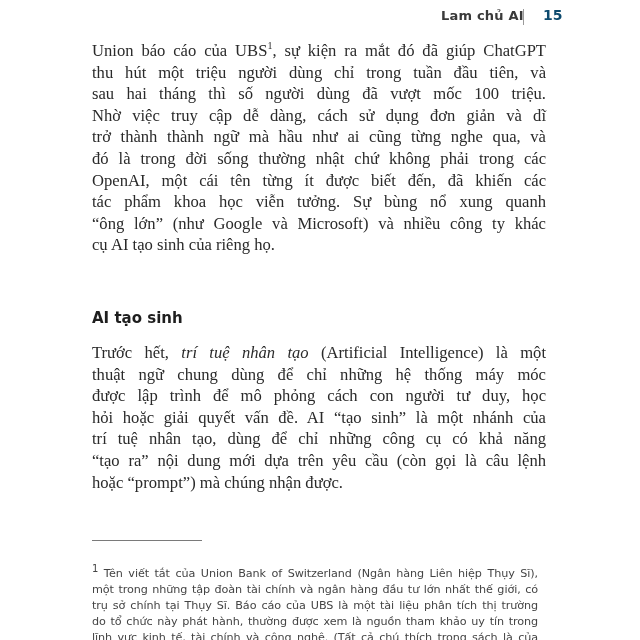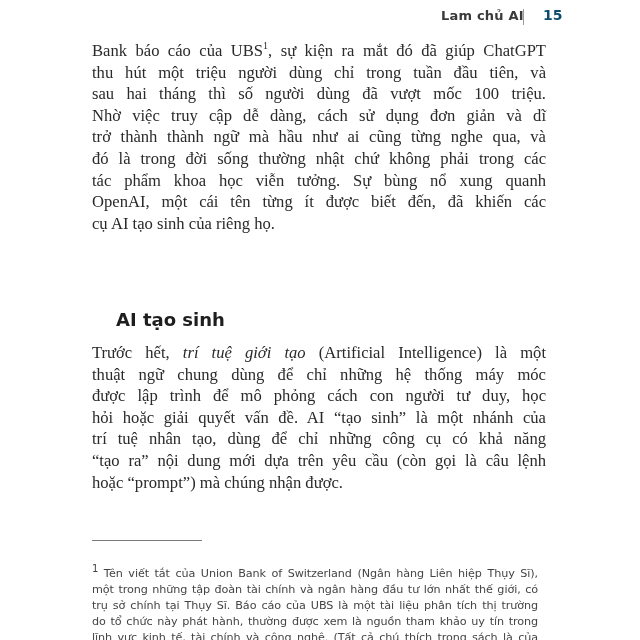--- a/index.html
+++ b/index.html
@@ -6,52 +6,53 @@
   body{width:640px;height:640px;position:relative;overflow:hidden;}
   .header{position:absolute;top:6px;left:16px;width:632px;height:24px;}
   .running-title{position:absolute;left:425px;top:2px;font-family:"DejaVu Sans",sans-serif;font-weight:bold;font-size:13px;color:#3a3a3a;letter-spacing:0.2px;}
   .header-sep{position:absolute;left:507px;top:3px;width:1px;height:16px;background:#9a9a9a;}
   .page-number{position:absolute;left:527px;top:1px;font-family:"DejaVu Sans",sans-serif;font-weight:bold;font-size:14px;color:#0c4a6e;}
   .body-text{position:absolute;left:92px;width:454px;font-family:"Liberation Serif",serif;font-size:16.6px;line-height:21.6px;color:#2a2a2a;text-align:justify;}
   .para1{top:40px;}
   .para2{top:342px;}
   .line{display:block;white-space:nowrap;text-align-last:justify;text-align:justify;}
   .line.last{text-align-last:left;}
-  .section-heading{position:absolute;left:92px;top:309px;font-family:"DejaVu Sans",sans-serif;font-weight:bold;font-size:18px;color:#1e1e1e;margin-left:24px;}
+  .section-heading{position:absolute;left:92px;top:309px;font-family:"DejaVu Sans",sans-serif;font-weight:bold;font-size:15px;color:#1e1e1e;}
   sup{font-size:10px;line-height:0;vertical-align:super;}
   i{font-style:italic;}
   .fn-rule{position:absolute;left:92px;top:540px;width:110px;height:1px;background:#7a7a7a;}
   .footnote{position:absolute;left:92px;top:566px;width:446px;font-family:"DejaVu Sans",sans-serif;font-size:11.2px;line-height:16px;color:#444;}
   .footnote .line{letter-spacing:-0.1px;}
 </style>
 </head>
 <body>
 
 <div class="header">
   <span class="running-title">Lam chủ AI</span>
   <span class="header-sep"></span>
   <span class="page-number">15</span>
 </div>
 
 <div class="body-text para1">
-  <span class="line"><span>Bank báo cáo của UBS</span><sup>1</sup><span>, sự kiện ra mắt đó đã giúp ChatGPT</span></span>
+  <span class="line"><span>Union báo cáo của UBS</span><sup>1</sup><span>, sự kiện ra mắt đó đã giúp ChatGPT</span></span>
   <span class="line">thu hút một triệu người dùng chỉ trong tuần đầu tiên, và</span>
   <span class="line">sau hai tháng thì số người dùng đã vượt mốc 100 triệu.</span>
   <span class="line">Nhờ việc truy cập dễ dàng, cách sử dụng đơn giản và dĩ</span>
   <span class="line">trở thành thành ngữ mà hầu như ai cũng từng nghe qua, và</span>
   <span class="line">đó là trong đời sống thường nhật chứ không phải trong các</span>
+  <span class="line">OpenAI, một cái tên từng ít được biết đến, đã khiến các</span>
   <span class="line">tác phẩm khoa học viễn tưởng. Sự bùng nổ xung quanh</span>
-  <span class="line">OpenAI, một cái tên từng ít được biết đến, đã khiến các</span>
+  <span class="line">“ông lớn” (như Google và Microsoft) và nhiều công ty khác</span>
   <span class="line last">cụ AI tạo sinh của riêng họ.</span>
 </div>
 
 <div class="section-heading">AI tạo sinh</div>
 
 <div class="body-text para2">
-  <span class="line"><span>Trước hết, </span><i>trí tuệ giới tạo</i><span> (Artificial Intelligence) là một</span></span>
+  <span class="line"><span>Trước hết, </span><i>trí tuệ nhân tạo</i><span> (Artificial Intelligence) là một</span></span>
   <span class="line">thuật ngữ chung dùng để chỉ những hệ thống máy móc</span>
   <span class="line">được lập trình để mô phỏng cách con người tư duy, học</span>
   <span class="line">hỏi hoặc giải quyết vấn đề. AI “tạo sinh” là một nhánh của</span>
   <span class="line">trí tuệ nhân tạo, dùng để chỉ những công cụ có khả năng</span>
   <span class="line">“tạo ra” nội dung mới dựa trên yêu cầu (còn gọi là câu lệnh</span>
   <span class="line last">hoặc “prompt”) mà chúng nhận được.</span>
 </div>
 
 <div class="fn-rule"></div>
 

